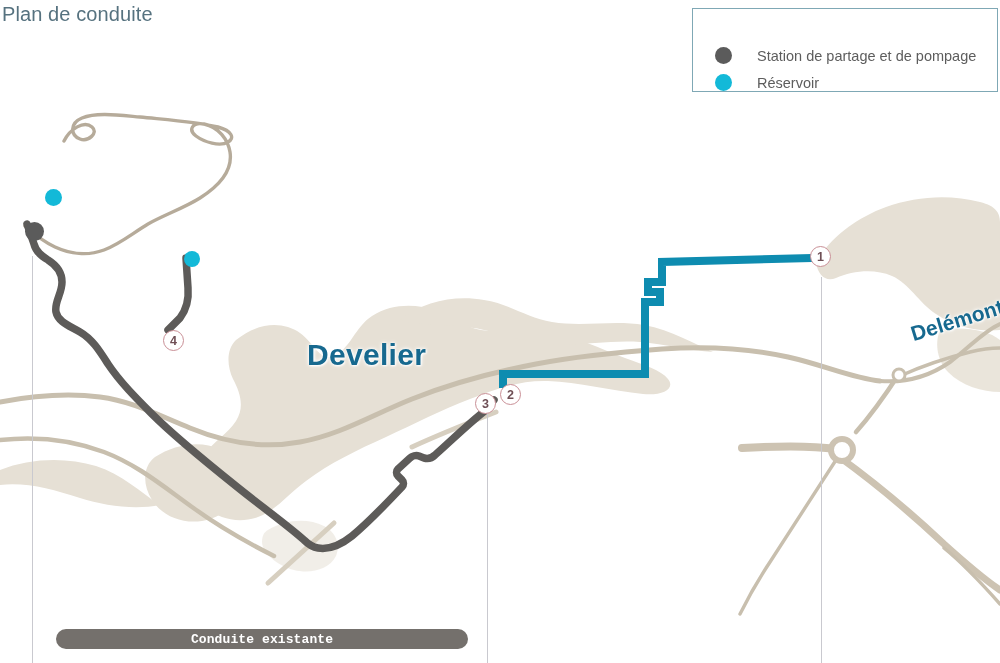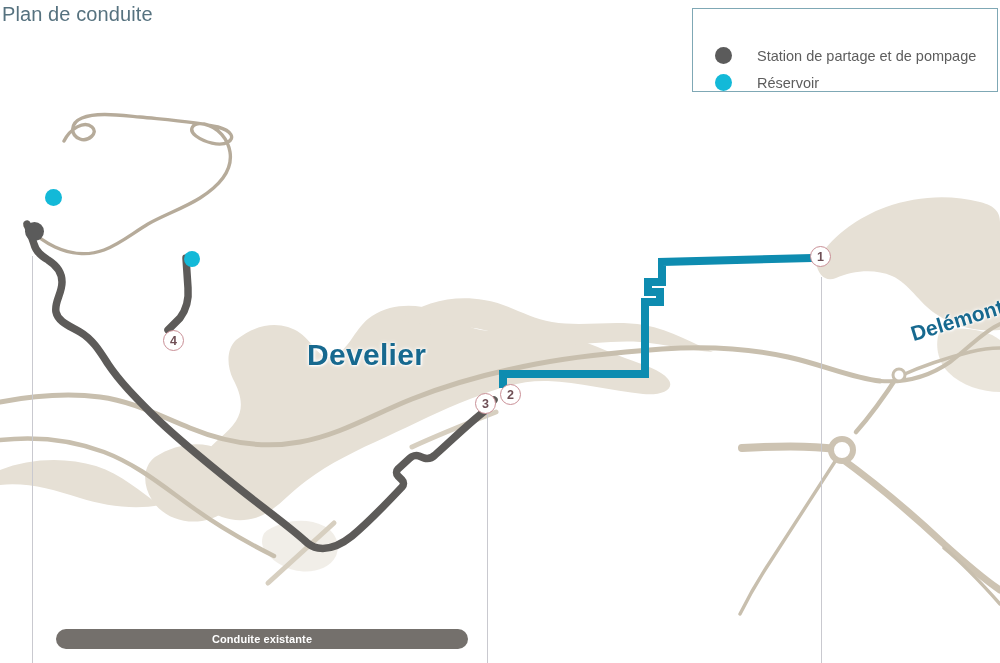--- a/index.html
+++ b/index.html
@@ -130,24 +130,25 @@
 
   
   .pill {
     position: absolute;
     height: 20px;
     border-radius: 14px;
     display: flex;
     align-items: center;
     justify-content: center;
     color: #ffffff;
-    font-size: 11px;
+    font-size: 13px;
     font-weight: bold;
     letter-spacing: 0.1px;
     white-space: nowrap;
+    font-family: Liberation Mono, monospace;
   }
   #pill-existing {
     left: 56px;
     top: 629px;
     width: 412px;
     background: #74706c;
   }
   #pill-new {
     left: 512px;
     top: 629px;

